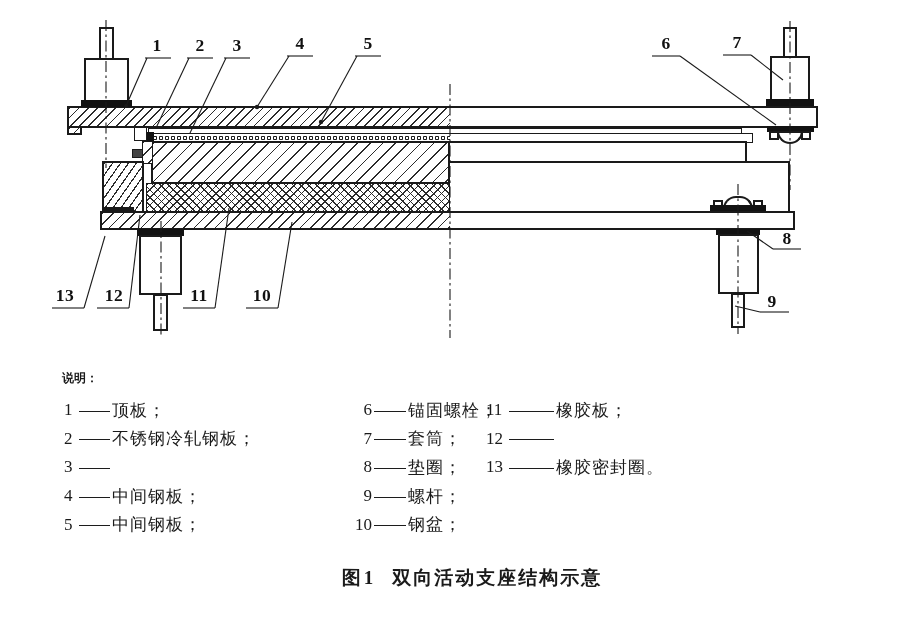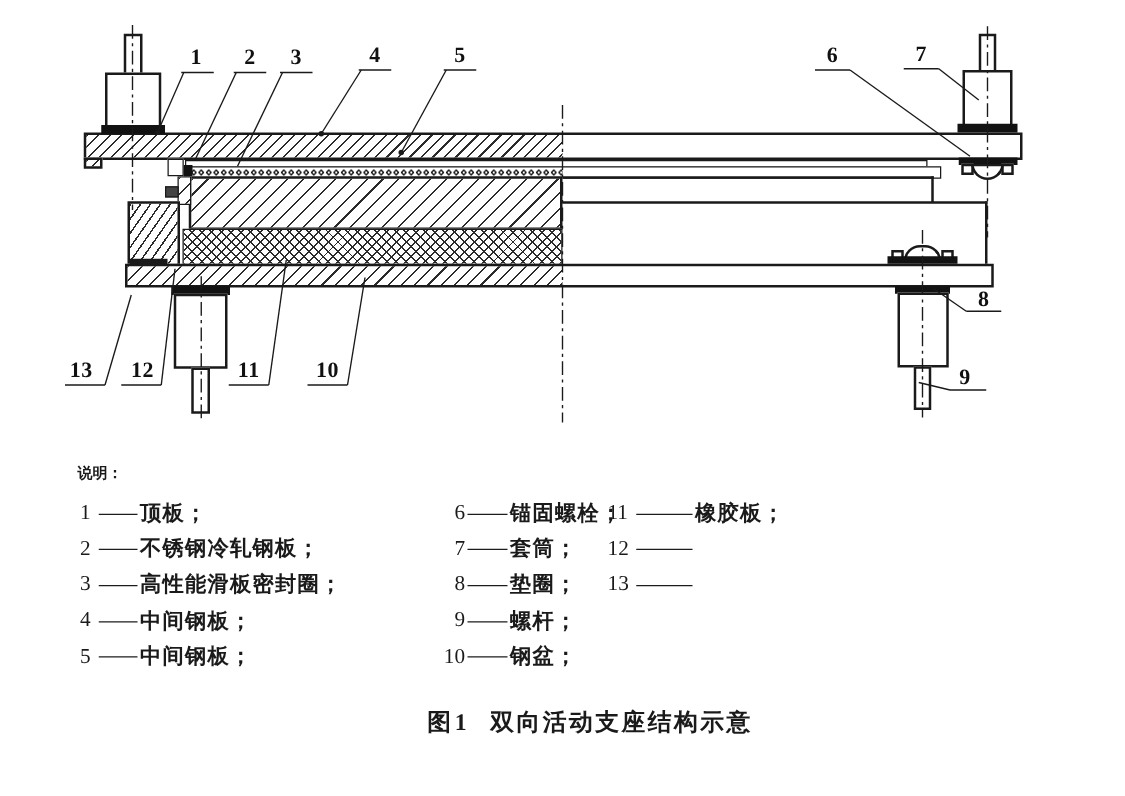--- a/index.html
+++ b/index.html
@@ -24,21 +24,21 @@
            letter-spacing:.5px;color:#111;}
   
   .legend-title{position:absolute;font-size:12px;font-weight:600;}
   .lcol{position:absolute;}
   .lrow{display:flex;align-items:center;height:28.6px;font-size:17px;white-space:nowrap;}
   .lnum{display:inline-block;}
   .ldash{display:inline-block;border-top:1.6px solid #1c1c1c;margin:2px 2px 0 2px;}
   .c1 .lnum{width:13px;}  .c1 .ldash{width:31px;}
   .c2 .lnum{width:21px;text-align:right;} .c2 .ldash{width:32px;}
   .c3 .lnum{width:21px;} .c3 .ldash{width:45px;}
-  .ltext{letter-spacing:1px;font-weight:bold;}
+  .ltext{letter-spacing:1px;}
   .caption{position:absolute;left:472px;top:565px;transform:translateX(-50%);white-space:nowrap;
            font-size:19px;font-weight:700;letter-spacing:2px;}
   .caption .cap-label{margin-right:16px;letter-spacing:3px;}
   svg.overlay{position:absolute;left:0;top:0;pointer-events:none;}
 </style>
 </head>
 <body>
 
 <div id="canvas">
 
@@ -165,21 +165,20 @@
         <span class="ltext">顶板；</span>
       </div>
     <div class="lrow">
         <span class="lnum">2</span>
         <span class="ldash"></span>
         <span class="ltext">不锈钢冷轧钢板；</span>
       </div>
     <div class="lrow">
         <span class="lnum">3</span>
         <span class="ldash"></span>
-        <span class="ltext">高性能滑板密封圈；</span>
       </div>
     <div class="lrow">
         <span class="lnum">4</span>
         <span class="ldash"></span>
         <span class="ltext">中间钢板；</span>
       </div>
     <div class="lrow">
         <span class="lnum">5</span>
         <span class="ldash"></span>
         <span class="ltext">中间钢板；</span>
@@ -220,20 +219,21 @@
         <span class="ldash"></span>
         <span class="ltext">橡胶板；</span>
       </div>
     <div class="lrow">
         <span class="lnum">12</span>
         <span class="ldash"></span>
       </div>
     <div class="lrow">
         <span class="lnum">13</span>
         <span class="ldash"></span>
+        <span class="ltext">橡胶密封圈。</span>
       </div>
   </div>
 
   <div class="caption">
     <span class="cap-label">图1</span><span>双向活动支座结构示意</span>
   </div>
 
 </div>
 
 </body></html>

